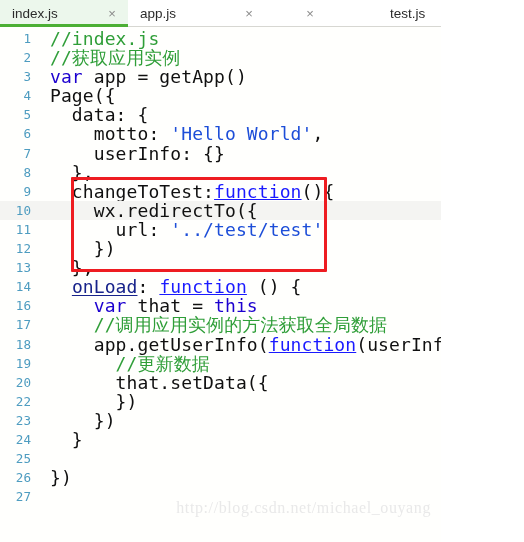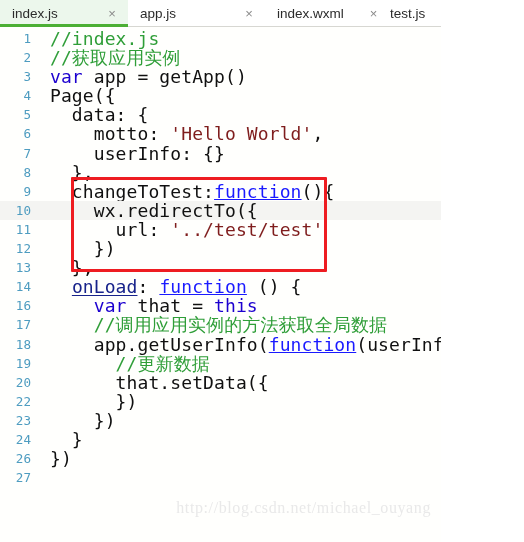--- a/index.html
+++ b/index.html
@@ -132,21 +132,21 @@
     color: #1a1a1a;
     white-space: pre;
     letter-spacing: 0.1px;
   }
 
   
   .t-plain   { color: #101010; }
   .t-comment { color: #2f9e38; }
   .t-keyword { color: #1c00cf; font-weight: normal; }
   .t-func    { color: #1a1aff; text-decoration: underline; }
-  .t-string  { color: #7f1d1d; }
+  .t-string  { color: #1d4ed8; }
   .t-prop-underline {
     color: #17228a;
     text-decoration: underline;
     text-underline-offset: 2px;
   }
 
   
   .red-box {
     position: absolute;
     left: 71px;
@@ -180,21 +180,20 @@
   <div class="tab-bar" id="tab-bar">
       <div class="tab tab-0 active">
         <span class="tab-label">index.js</span>
         <span class="tab-close">×</span>
       </div>
       <div class="tab tab-1">
         <span class="tab-label">app.js</span>
         <span class="tab-close">×</span>
       </div>
       <div class="tab tab-2">
-        <span class="tab-label">index.wxml</span>
         <span class="tab-close">×</span>
       </div>
       <div class="tab tab-3">
         <span class="tab-label">test.js</span>
         <span class="tab-close">×</span>
       </div>
     </div>
 
   <div class="code-area">
     <div class="code-lines" id="code-lines">
@@ -213,20 +212,21 @@
         <div class="code-line"><div class="gutter">13</div><div class="code-text"><span class="t-plain">  },</span></div></div>
         <div class="code-line"><div class="gutter">14</div><div class="code-text"><span class="t-plain">  </span><span class="t-prop-underline">onLoad</span><span class="t-plain">: </span><span class="t-func">function</span><span class="t-plain"> () {</span></div></div>
         <div class="code-line"><div class="gutter">16</div><div class="code-text"><span class="t-plain">    </span><span class="t-keyword">var</span><span class="t-plain"> that = </span><span class="t-keyword">this</span></div></div>
         <div class="code-line"><div class="gutter">17</div><div class="code-text"><span class="t-comment">    //调用应用实例的方法获取全局数据</span></div></div>
         <div class="code-line"><div class="gutter">18</div><div class="code-text"><span class="t-plain">    app.getUserInfo(</span><span class="t-func">function</span><span class="t-plain">(userInfo){</span></div></div>
         <div class="code-line"><div class="gutter">19</div><div class="code-text"><span class="t-comment">      //更新数据</span></div></div>
         <div class="code-line"><div class="gutter">20</div><div class="code-text"><span class="t-plain">      that.setData({</span></div></div>
         <div class="code-line"><div class="gutter">22</div><div class="code-text"><span class="t-plain">      })</span></div></div>
         <div class="code-line"><div class="gutter">23</div><div class="code-text"><span class="t-plain">    })</span></div></div>
         <div class="code-line"><div class="gutter">24</div><div class="code-text"><span class="t-plain">  }</span></div></div>
+        <div class="code-line"><div class="gutter">25</div><div class="code-text"><span class="t-plain"></span></div></div>
         <div class="code-line"><div class="gutter">26</div><div class="code-text"><span class="t-plain">})</span></div></div>
         <div class="code-line"><div class="gutter">27</div><div class="code-text"><span class="t-plain"></span></div></div>
       </div>
 
     <div class="red-box"></div>
 
     <div class="watermark">http://blog.csdn.net/michael_ouyang</div>
   </div>
 
 </div>

